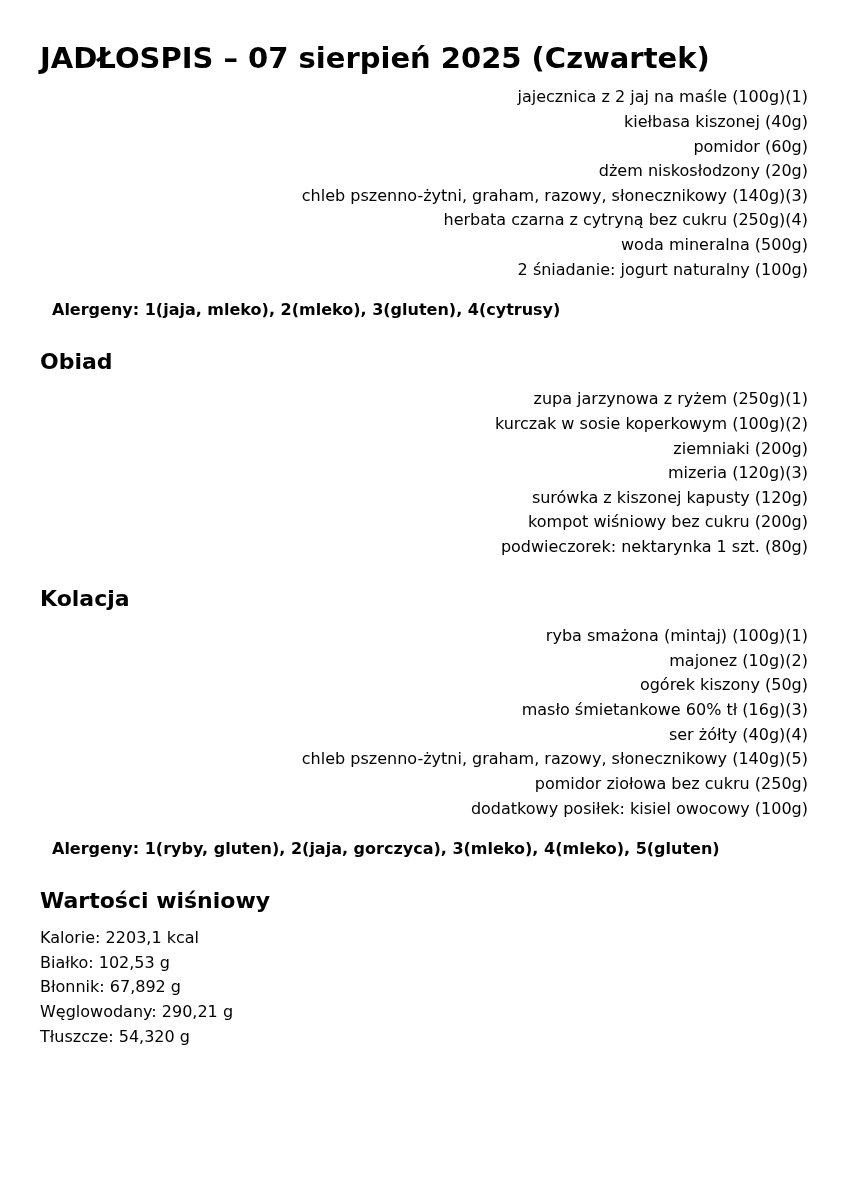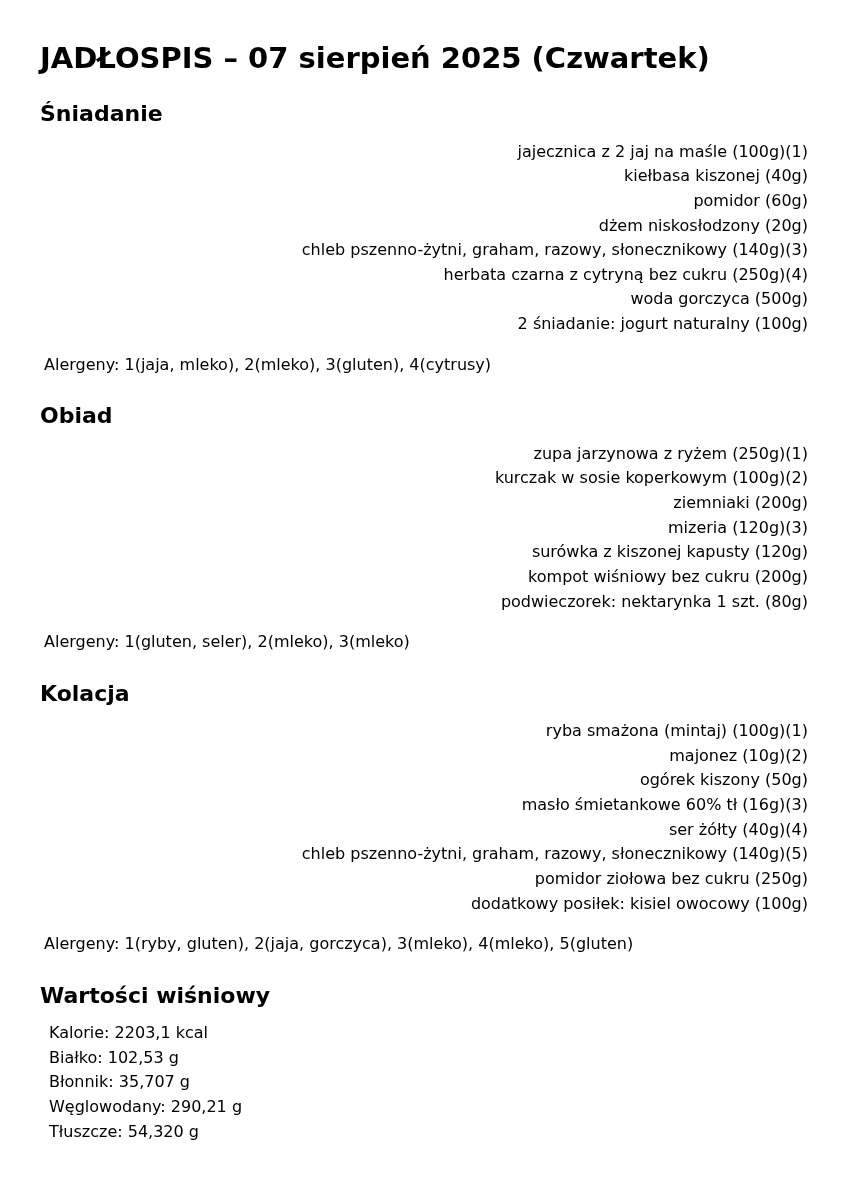--- a/index.html
+++ b/index.html
@@ -34,65 +34,64 @@
   }
   .menu-item-line {
     font-size: 16px;
     line-height: 1.54;
     white-space: nowrap;
     text-align: right;
   }
   p.allergens-line {
     font-size: 16px;
     line-height: 1.54;
-    margin: 16px 0 26px 4px;
+    margin: 16px 0 26px 12px;
     white-space: nowrap;
+    font-weight: bold;
   }
   .nutrition-lines {
-    margin: 9px;
+    margin: 0;
   }
   .nutrition-line {
     font-size: 16px;
     line-height: 1.54;
     white-space: nowrap;
   }
 </style>
 </head>
 <body>
 
 <main class="page">
   <h1 class="doc-title">JADŁOSPIS – 07 sierpień 2025 (Czwartek)</h1>
 
   <div id="sections-root">
       <section>
-        <h2 class="section-heading">Śniadanie</h2>
         <div class="menu-items">
           <div class="menu-item-line">jajecznica z 2 jaj na maśle (100g)(1)</div>
           <div class="menu-item-line">kiełbasa kiszonej (40g)</div>
           <div class="menu-item-line">pomidor (60g)</div>
           <div class="menu-item-line">dżem niskosłodzony (20g)</div>
           <div class="menu-item-line">chleb pszenno-żytni, graham, razowy, słonecznikowy (140g)(3)</div>
           <div class="menu-item-line">herbata czarna z cytryną bez cukru (250g)(4)</div>
-          <div class="menu-item-line">woda gorczyca (500g)</div>
+          <div class="menu-item-line">woda mineralna (500g)</div>
           <div class="menu-item-line">2 śniadanie: jogurt naturalny (100g)</div>
         </div>
         <p class="allergens-line">Alergeny: 1(jaja, mleko), 2(mleko), 3(gluten), 4(cytrusy)</p>
       </section>
       <section>
         <h2 class="section-heading">Obiad</h2>
         <div class="menu-items">
           <div class="menu-item-line">zupa jarzynowa z ryżem (250g)(1)</div>
           <div class="menu-item-line">kurczak w sosie koperkowym (100g)(2)</div>
           <div class="menu-item-line">ziemniaki (200g)</div>
           <div class="menu-item-line">mizeria (120g)(3)</div>
           <div class="menu-item-line">surówka z kiszonej kapusty (120g)</div>
           <div class="menu-item-line">kompot wiśniowy bez cukru (200g)</div>
           <div class="menu-item-line">podwieczorek: nektarynka 1 szt. (80g)</div>
         </div>
-        <p class="allergens-line">Alergeny: 1(gluten, seler), 2(mleko), 3(mleko)</p>
       </section>
       <section>
         <h2 class="section-heading">Kolacja</h2>
         <div class="menu-items">
           <div class="menu-item-line">ryba smażona (mintaj) (100g)(1)</div>
           <div class="menu-item-line">majonez (10g)(2)</div>
           <div class="menu-item-line">ogórek kiszony (50g)</div>
           <div class="menu-item-line">masło śmietankowe 60% tł (16g)(3)</div>
           <div class="menu-item-line">ser żółty (40g)(4)</div>
           <div class="menu-item-line">chleb pszenno-żytni, graham, razowy, słonecznikowy (140g)(5)</div>
@@ -101,18 +100,18 @@
         </div>
         <p class="allergens-line">Alergeny: 1(ryby, gluten), 2(jaja, gorczyca), 3(mleko), 4(mleko), 5(gluten)</p>
       </section>
     </div>
 
   <section>
     <h2 class="section-heading">Wartości wiśniowy</h2>
     <div id="nutrition-root" class="nutrition-lines">
         <div class="nutrition-line">Kalorie: 2203,1 kcal</div>
         <div class="nutrition-line">Białko: 102,53 g</div>
-        <div class="nutrition-line">Błonnik: 35,707 g</div>
+        <div class="nutrition-line">Błonnik: 67,892 g</div>
         <div class="nutrition-line">Węglowodany: 290,21 g</div>
         <div class="nutrition-line">Tłuszcze: 54,320 g</div>
       </div>
   </section>
 </main>
 
 </body></html>

